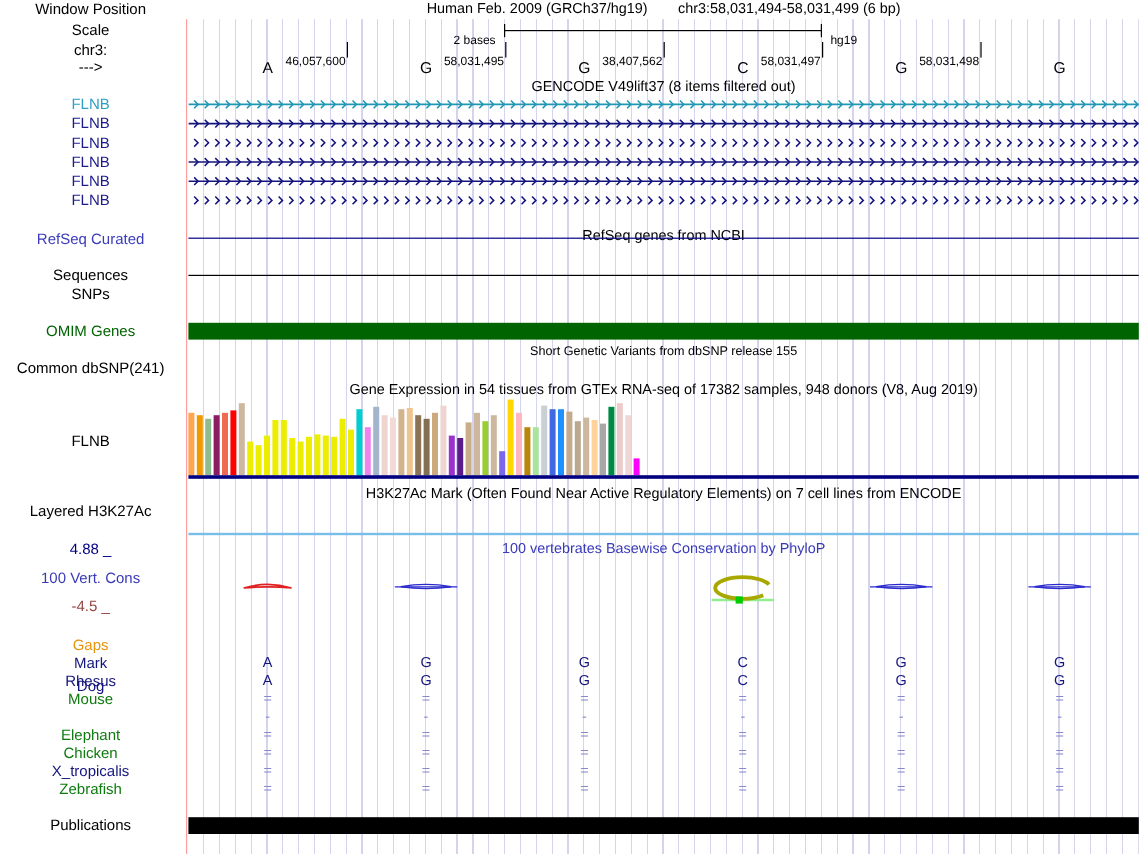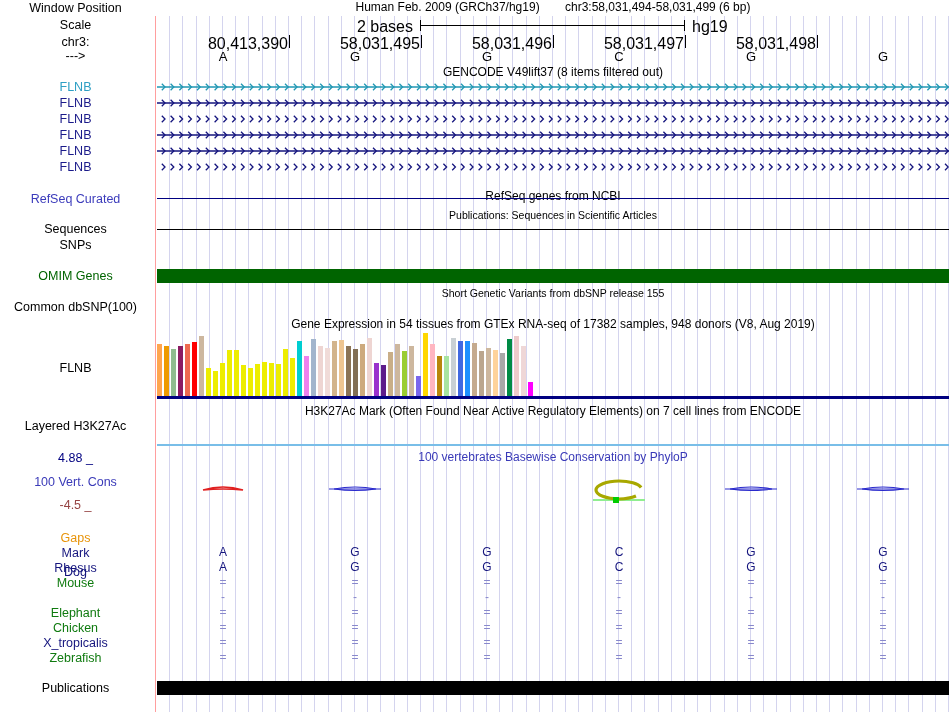--- a/index.html
+++ b/index.html
@@ -18,21 +18,21 @@
     position:absolute; left:0; width:151px; text-align:center;
     font-size:12.5px; color:#000; white-space:nowrap; line-height:14px;
   }
   .center-title {
     position:absolute; left:157px; width:792px; text-align:center;
     font-size:12px; color:#000; white-space:nowrap; line-height:13px;
   }
   .small-title { font-size:10.5px; }
   .hline { position:absolute; left:157px; width:792px; }
   .tick { position:absolute; width:1px; background:#000; }
-  .coord-num { position:absolute; text-align:right; font-size:16px; color:#000; white-space:nowrap; }
+  .coord-num { position:absolute; text-align:right; font-size:10px; color:#000; white-space:nowrap;margin-top:11px; }
   .base-letter { position:absolute; transform:translateX(-50%); font-size:13px; color:#000; }
   .mz-cell { position:absolute; transform:translateX(-50%); font-size:12px; line-height:13px; }
   .gtex-bar { position:absolute; bottom:0; width:5px; }
   #gtex-bars { position:absolute; left:157px; top:330px; width:378px; height:66px; }
   .hdr-part { display:inline-block; }
 </style>
 </head>
 <body>
 
 <div id="browser">
@@ -47,25 +47,25 @@
 
   <div class="gutter-label" style="top:18px">Scale</div>
   <div class="coord-num" style="left:157px; top:18px; width:256px">2 bases</div>
   <div class="hline" style="left:420px; top:25px; width:265px; height:1px; background:#000"></div>
   <div class="tick" style="left:420px; top:20px; height:11px"></div>
   <div class="tick" style="left:684px; top:20px; height:11px"></div>
   <div class="coord-num" style="left:692px; top:18px; width:60px; text-align:left">hg19</div>
 
   <div class="gutter-label" style="top:35px">chr3:</div>
   <div id="coords">
-      <div class="coord-num" style="left: 167px; top: 35px; width: 121px;">80,413,390</div>
+      <div class="coord-num" style="left: 167px; top: 35px; width: 121px;">46,057,600</div>
       <div class="tick" style="left: 289px; top: 35px; height: 13px;"></div>
       <div class="coord-num" style="left: 299px; top: 35px; width: 121px;">58,031,495</div>
       <div class="tick" style="left: 421px; top: 35px; height: 13px;"></div>
-      <div class="coord-num" style="left: 431px; top: 35px; width: 121px;">58,031,496</div>
+      <div class="coord-num" style="left: 431px; top: 35px; width: 121px;">38,407,562</div>
       <div class="tick" style="left: 553px; top: 35px; height: 13px;"></div>
       <div class="coord-num" style="left: 563px; top: 35px; width: 121px;">58,031,497</div>
       <div class="tick" style="left: 685px; top: 35px; height: 13px;"></div>
       <div class="coord-num" style="left: 695px; top: 35px; width: 121px;">58,031,498</div>
       <div class="tick" style="left: 817px; top: 35px; height: 13px;"></div>
     </div>
 
   <div class="gutter-label" style="top:49px">---&gt;</div>
   <div id="base-row">
       <div class="base-letter" style="left: 223px; top: 49px;">A</div>
@@ -629,30 +629,29 @@
       <polyline points="761.5999999999991,83.8 764.7999999999992,87 761.5999999999991,90.2" fill="none" stroke="#15157E" stroke-width="1.3"></polyline>
       <polyline points="770.3999999999991,83.8 773.5999999999991,87 770.3999999999991,90.2" fill="none" stroke="#15157E" stroke-width="1.3"></polyline>
       <polyline points="779.199999999999,83.8 782.3999999999991,87 779.199999999999,90.2" fill="none" stroke="#15157E" stroke-width="1.3"></polyline>
       <polyline points="787.999999999999,83.8 791.199999999999,87 787.999999999999,90.2" fill="none" stroke="#15157E" stroke-width="1.3"></polyline>
     </svg>
 
   <div class="center-title" style="top:190px">RefSeq genes from NCBI</div>
   <div class="gutter-label" style="top:192px; color:#3B3BBB">RefSeq Curated</div>
   <div class="hline" style="top:198px; height:1px; background:#000080"></div>
 
-  <div class="center-title small-title" style="top:209px">Publications: Sequences in Scientific Articles</div>
   <div class="gutter-label" style="top:222px">Sequences</div>
   <div class="hline" style="top:229px; height:1px; background:#000"></div>
   <div class="gutter-label" style="top:238px">SNPs</div>
 
   <div class="gutter-label" style="top:269px; color:#006400">OMIM Genes</div>
   <div class="hline" style="top:269px; height:14px; background:#006400"></div>
 
   <div class="center-title small-title" style="top:287px">Short Genetic Variants from dbSNP release 155</div>
-  <div class="gutter-label" style="top:300px">Common dbSNP(100)</div>
+  <div class="gutter-label" style="top:300px">Common dbSNP(241)</div>
 
   <div class="center-title" style="top:318px">Gene Expression in 54 tissues from GTEx RNA-seq of 17382 samples, 948 donors (V8, Aug 2019)</div>
   <div class="gutter-label" style="top:361px">FLNB</div>
   <div id="gtex-bars">
       <span class="gtex-bar" style="left: 0px; height: 52px; background: rgb(255, 165, 79);"></span>
       <span class="gtex-bar" style="left: 7px; height: 50px; background: rgb(238, 154, 0);"></span>
       <span class="gtex-bar" style="left: 14px; height: 47px; background: rgb(143, 188, 143);"></span>
       <span class="gtex-bar" style="left: 21px; height: 50px; background: rgb(139, 28, 98);"></span>
       <span class="gtex-bar" style="left: 28px; height: 52px; background: rgb(238, 106, 80);"></span>
       <span class="gtex-bar" style="left: 35px; height: 54px; background: rgb(255, 0, 0);"></span>

